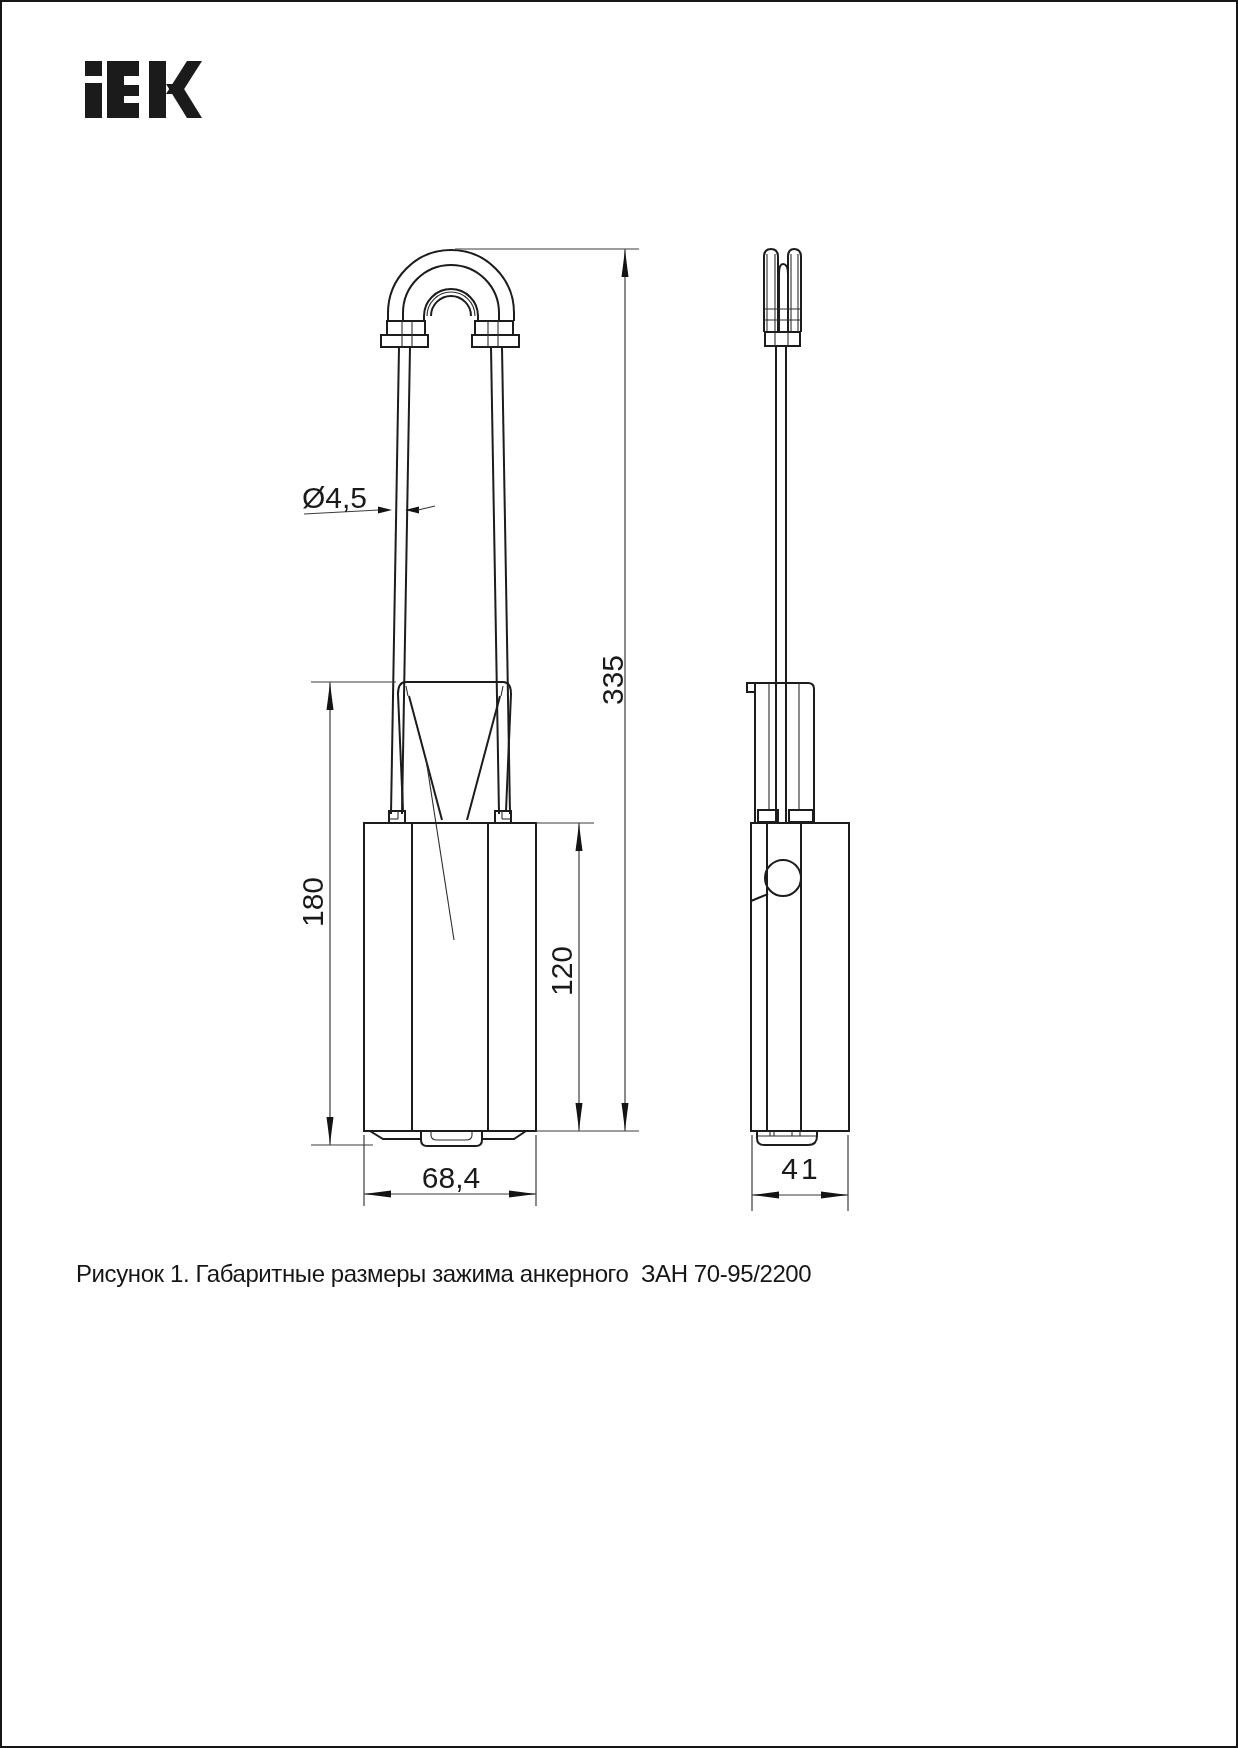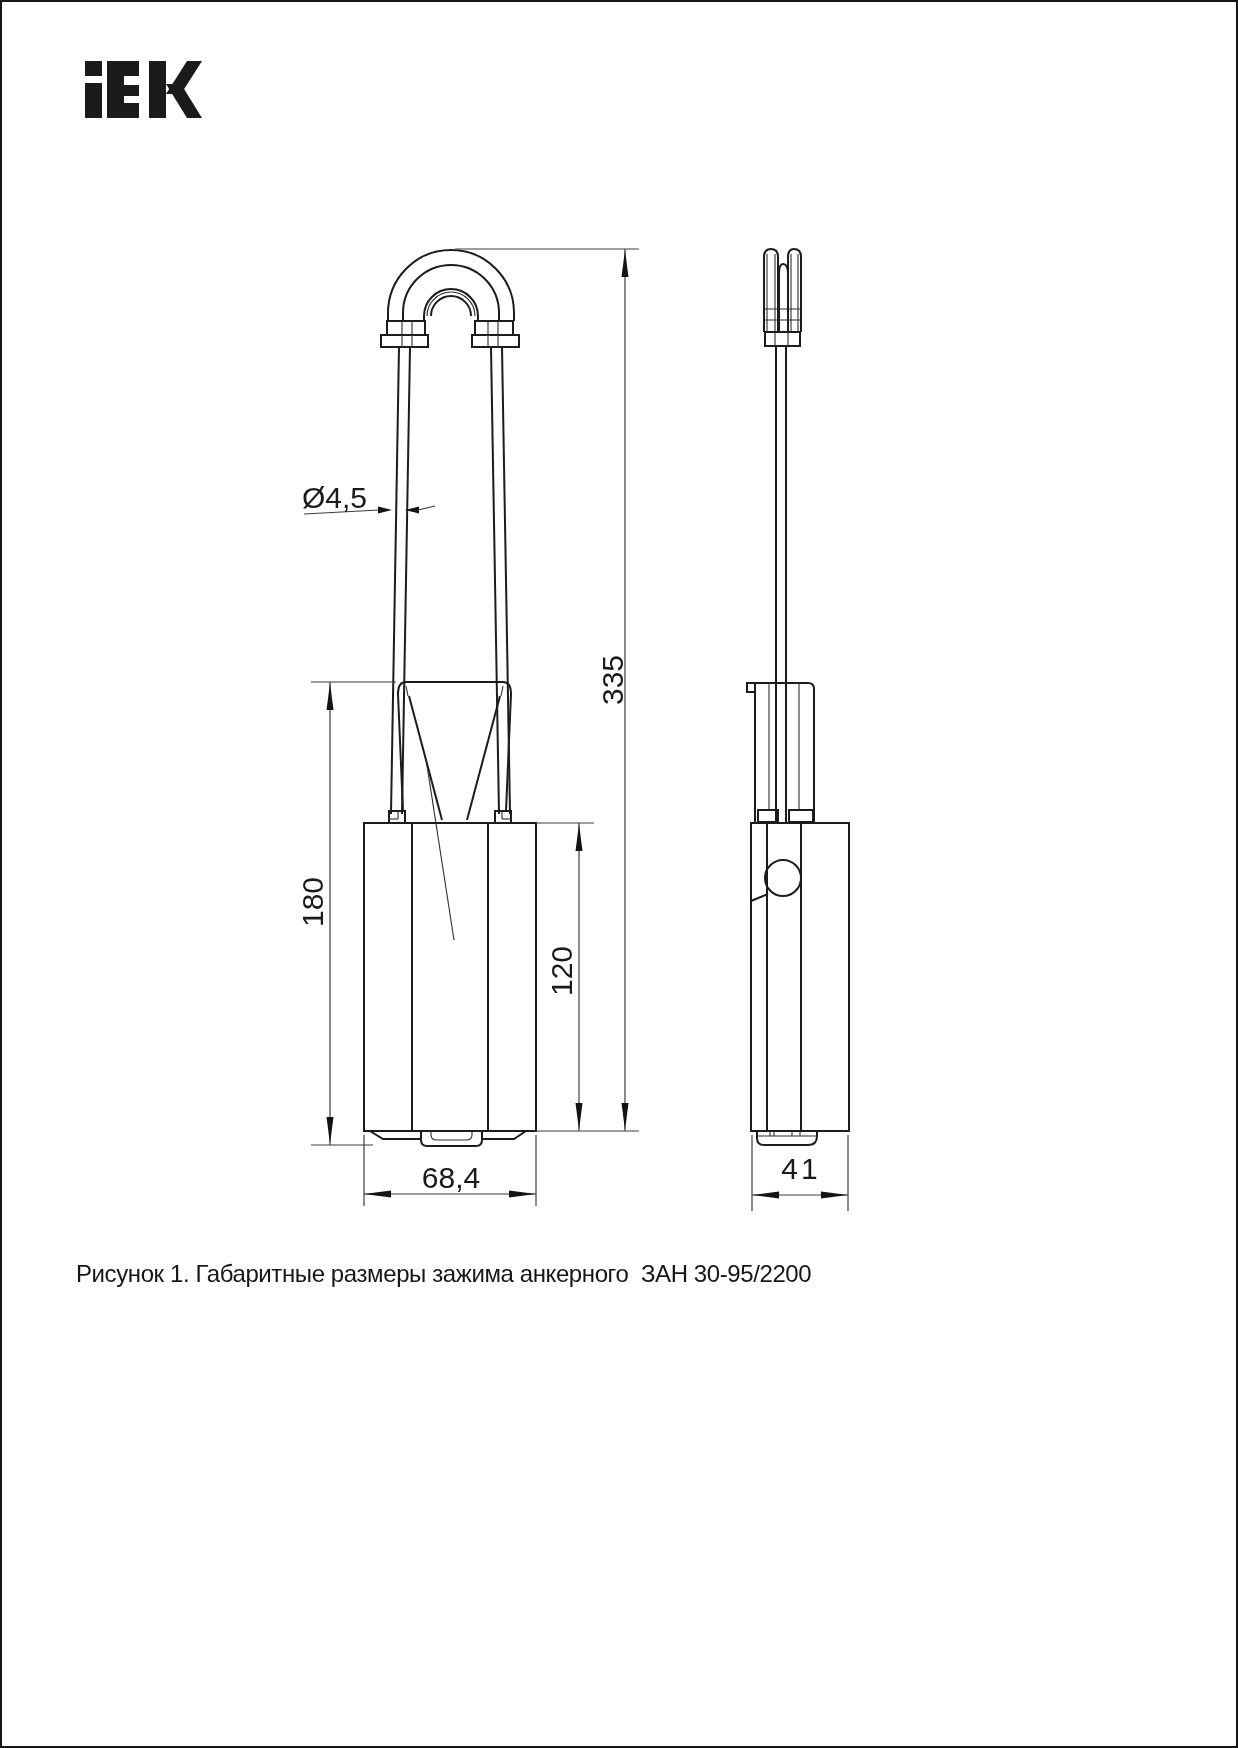--- a/index.html
+++ b/index.html
@@ -216,15 +216,15 @@
       <g>
         <line class="dim" x1="302" y1="512" x2="377" y2="508"></line>
         <polygon class="arr" points="390,508 376,504.5 376,511.5"></polygon>
         <polygon class="arr" points="403,508 417,504.5 417,511.5"></polygon>
         <line class="dim" x1="416" y1="508" x2="433" y2="504"></line>
         <text class="dimtxt" x="300" y="506" text-anchor="start">Ø4,5</text>
       </g>
     </g>
   </svg>
 
-  <div class="caption">Рисунок 1. Габаритные размеры зажима анкерного  ЗАН 30-95/2200</div>
+  <div class="caption">Рисунок 1. Габаритные размеры зажима анкерного  ЗАН 70-95/2200</div>
 
 </div>
 
 </body></html>

